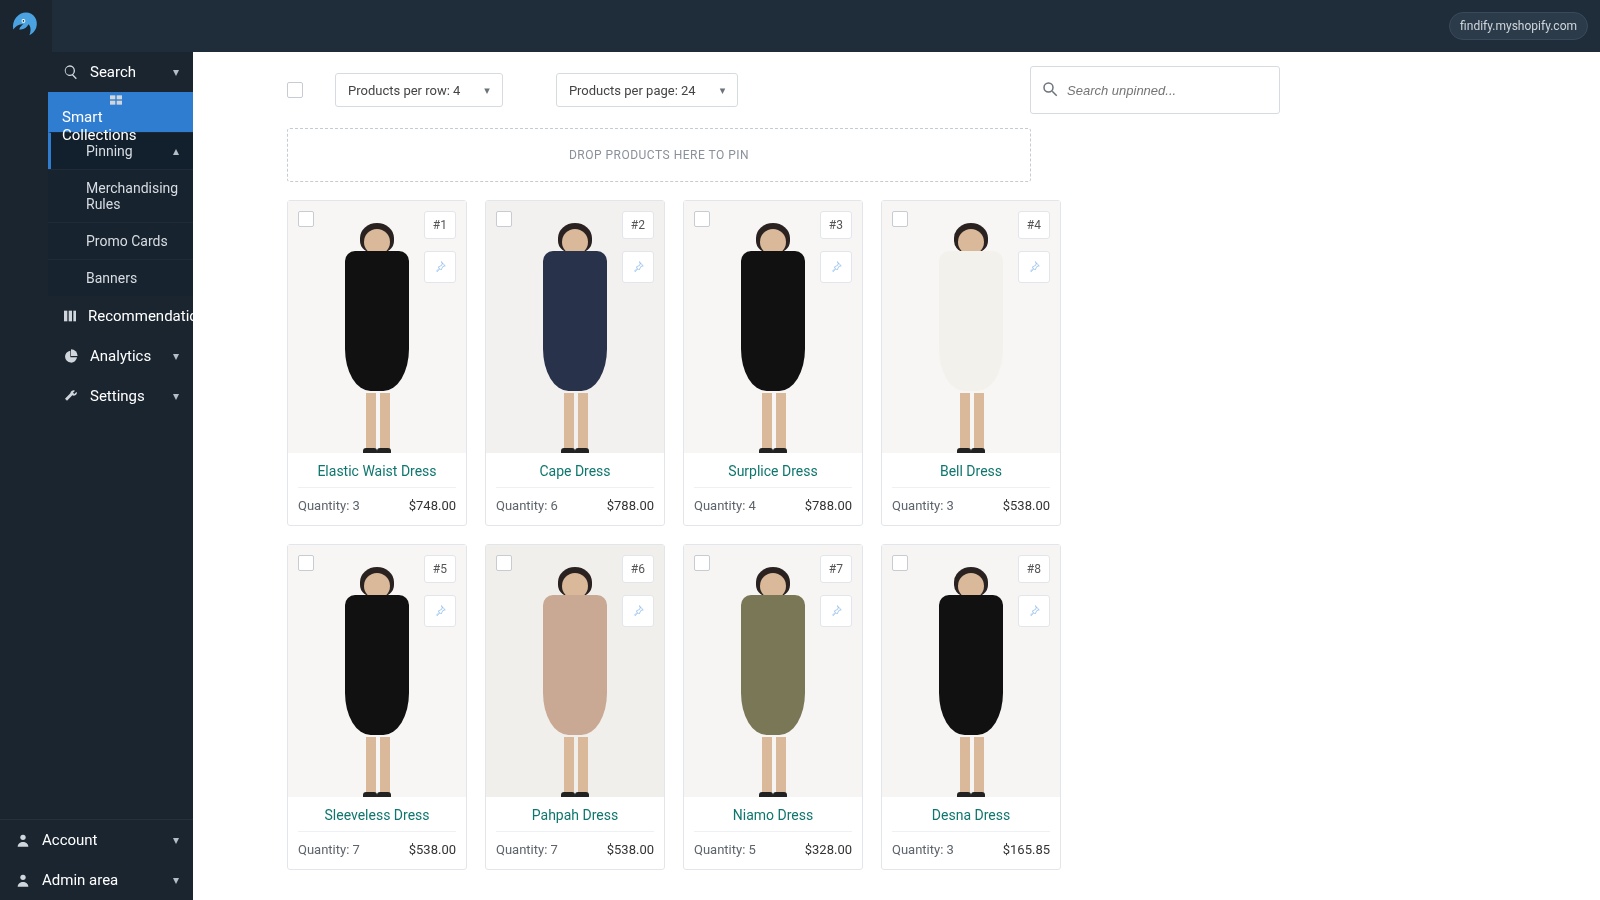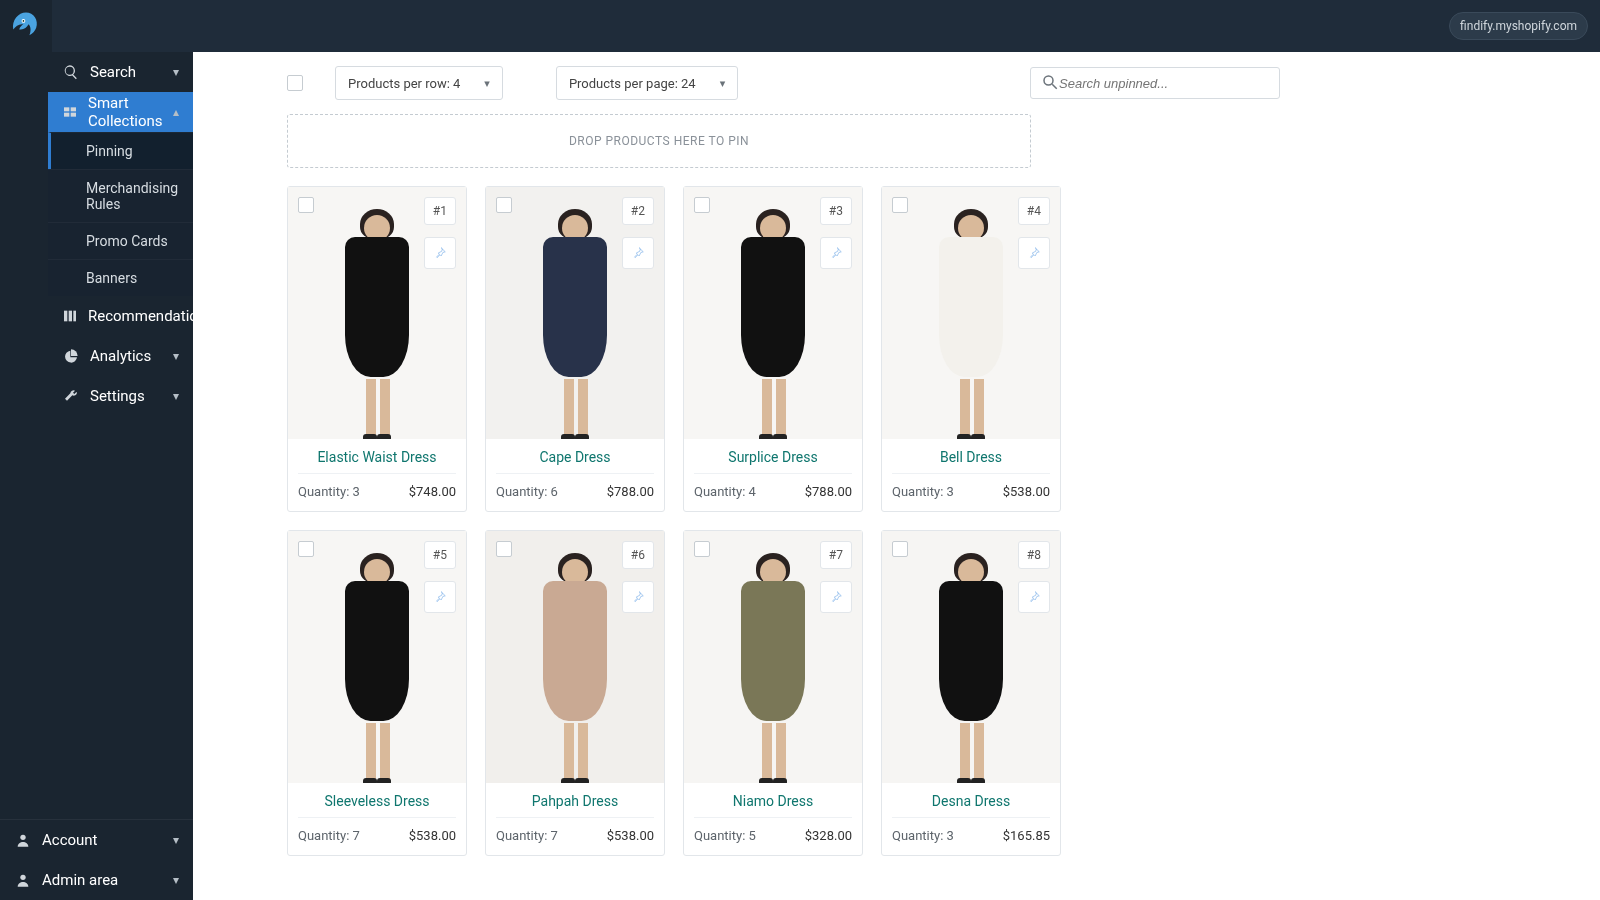--- a/index.html
+++ b/index.html
@@ -7,32 +7,32 @@
   .topbar { height: 52px; background: #1f2c3a; display: flex; align-items: center; justify-content: space-between; padding: 0 12px 0 0; }
   .logo-box { width: 52px; height: 52px; background: #1a2530; display:flex; align-items:center; justify-content:center; }
   .logo-box svg { width: 34px; height: 34px; }
   .store-badge { background: #2c3b4a; border: 1px solid #3a4a5a; color: #cfd6dc; font-size: 12px; padding: 6px 10px; border-radius: 14px; }
   .layout { display: flex; height: calc(900px - 52px); }
   .sidebar { width: 193px; background: #1a2530; color: #e8ecef; display: flex; flex-direction: column; position: relative; }
   .sidebar-scroll { flex: 1; overflow: hidden; padding-left: 48px; }
   .nav-item { display: flex; align-items: center; height: 40px; padding: 0 14px; cursor: pointer; font-size: 15px; color: #fff; }
   .nav-item .icon { width: 18px; margin-right: 10px; display:flex; align-items:center; justify-content:center; color:#d0d6db; }
   .nav-item .chev { margin-left: auto; color: #b5bec6; font-size: 12px; }
-  .nav-item.active { background: #2f7dd1; }
+  .nav-item.active { background: #2f7dd1; flex-direction: column; }
   .nav-sub { background: #182330; border-left: 0; }
   .nav-sub .sub-item { display:block; padding: 10px 14px 10px 38px; font-size: 14px; color: #d7dde2; cursor:pointer; border-top:1px solid rgba(255,255,255,0.04); }
   .nav-sub .sub-item.current { background: #12202e; border-left: 3px solid #2f7dd1; padding-left: 35px; }
   .sidebar-bottom { border-top: 1px solid rgba(255,255,255,0.06); }
   .main { flex: 1; overflow: auto; padding: 0 0 40px 0; }
   .toolbar { display:flex; align-items:center; gap: 10px; padding: 14px 0 14px 94px; }
   .chk { width: 16px; height: 16px; border: 1px solid #c6ccd1; border-radius: 2px; background:#fff; }
   .select { border: 1px solid #d6dbe0; border-radius: 3px; height: 34px; display:flex; align-items:center; padding: 0 12px; font-size: 13px; color:#444; background:#fff; cursor:pointer; gap:24px;margin-left:43px; }
   .select .caret { color:#6b737a; font-size:11px; }
   .spacer { flex:1; }
-  .searchbox { border:1px solid #d6dbe0; border-radius:3px; height:32px; width:250px; display:flex; align-items:center; padding:0 10px; }
+  .searchbox { border:1px solid #d6dbe0; border-radius:3px; height:48px; width:250px; display:flex; align-items:center; padding:0 10px; gap:8px; }
   .searchbox input { border:none; outline:none; font-size:13px; width:100%; color:#555; font-style:italic; }
   .dropzone { margin: 0 94px 18px 94px; border:1px dashed #c4cbd1; border-radius:3px; height:54px; display:flex; align-items:center; justify-content:center; font-size:12px; letter-spacing:0.5px; color:#8a9199; }
   .grid { display:grid; grid-template-columns: repeat(4, 180px); gap: 18px; margin-left: 94px; }
   .card { border:1px solid #e2e6ea; border-radius:3px; background:#fff; display:flex; flex-direction:column; }
   .card-img { position:relative; height:252px; background: linear-gradient(180deg,#f4f4f4,#e9e9e9); display:flex; align-items:flex-end; justify-content:center; overflow:hidden; }
   .card-img .chk { position:absolute; top:10px; left:10px; }
   .rank { position:absolute; top:10px; right:10px; background:#fff; border:1px solid #e2e6ea; border-radius:3px; font-size:12px; color:#555; padding:6px 8px; min-width:28px; text-align:center; }
   .pinbtn { position:absolute; top:50px; right:10px; background:#fff; border:1px solid #e2e6ea; border-radius:3px; width:32px; height:32px; display:flex; align-items:center; justify-content:center; cursor:pointer; }
   .pinbtn svg { width:14px; height:14px; stroke:#6aa6e6; fill:none; }
   .card-body { padding: 10px 10px 12px 10px; }

